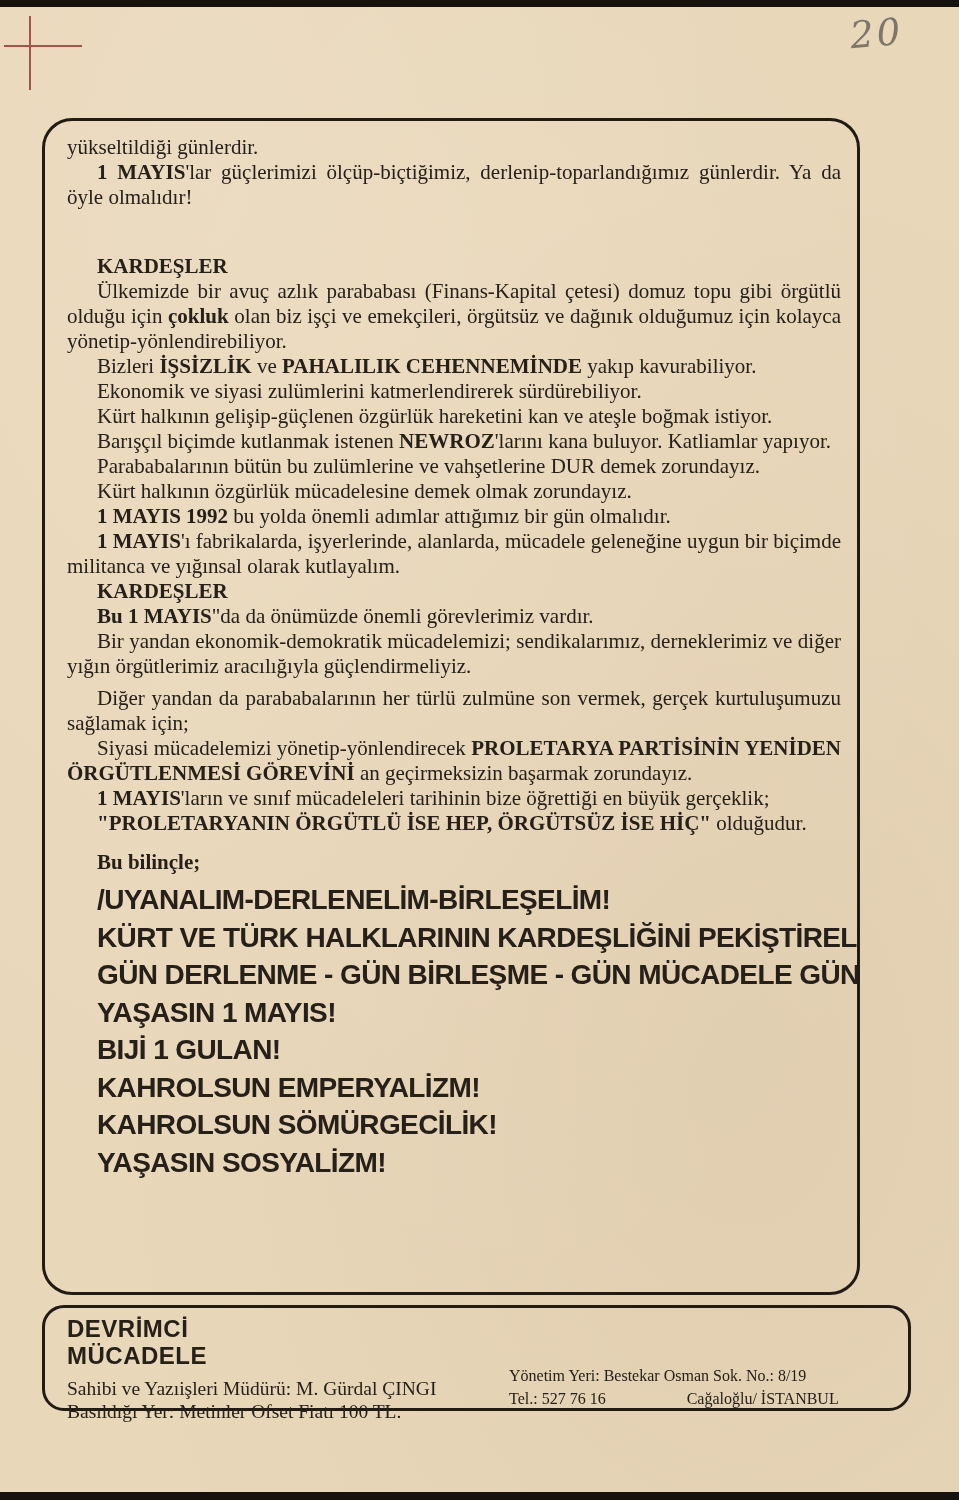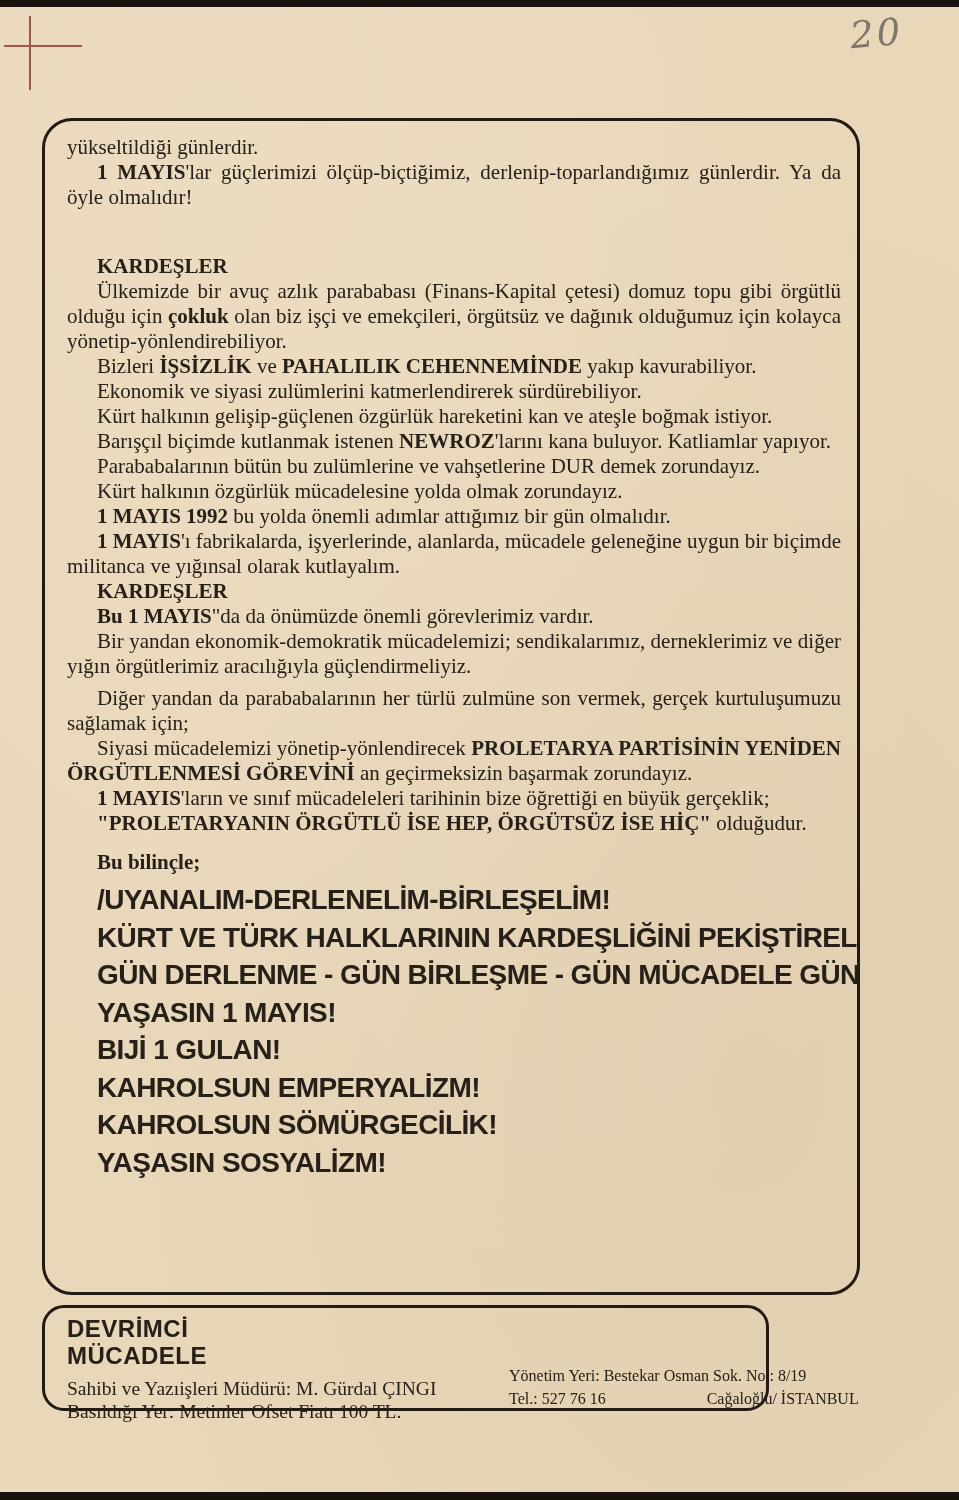--- a/index.html
+++ b/index.html
@@ -41,31 +41,31 @@
   .heading{font-weight:bold;}
   .subhead{font-weight:bold;}
   .b{font-weight:bold;}
   .slogan{
     font-family:Liberation Sans, sans-serif;font-weight:bold;
     font-size:28px;line-height:37.5px;letter-spacing:-0.6px;
     text-align:left;text-indent:0;white-space:nowrap;padding-left:30px;
   }
 
   .footer-box{
-    position:absolute;left:42px;top:1305px;width:727px;height:106px;
+    position:absolute;left:42px;top:1305px;width:869px;height:106px;
     border:3px solid #221b13;border-radius:22px;box-sizing:border-box;
   }
   .masthead{
     position:absolute;left:22px;top:7px;
     font-family:"Liberation Sans", sans-serif;font-weight:bold;
     font-size:24px;line-height:27px;letter-spacing:0.5px;
   }
   .col-left{position:absolute;left:22px;top:56px;font-size:19.5px;line-height:23px;margin-top:13px;}
   .col-right{position:absolute;left:464px;top:56px;width:392px;font-size:16px;line-height:23px;}
-  .telrow{display:flex;gap:20px;}
+  .telrow{display:flex;}
   .telrow .city{margin-left:81px;}
 </style>
 </head>
 <body>
 
 <div class="scan-band top"></div>
 
 <div class="reg-cross">
   <span class="h"></span>
   <span class="v"></span>
@@ -77,21 +77,21 @@
   <div class="article">
       <div class="para body"><span>yükseltildiği günlerdir.</span></div>
       <div class="para body indent"><span class="b">1 MAYIS</span><span>'lar güçlerimizi ölçüp-biçtiğimiz,  derlenip-toparlandığımız günlerdir. Ya da öyle olmalıdır!</span></div>
       <div class="para heading indent" style="margin-top: 44px;"><span class="b">KARDEŞLER</span></div>
       <div class="para body indent"><span>Ülkemizde bir avuç azlık parababası (Finans-Kapital çetesi) domuz topu gibi örgütlü olduğu için </span><span class="b">çokluk</span><span> olan biz işçi ve emekçileri, örgütsüz ve dağınık olduğumuz için kolayca yönetip-yönlendirebiliyor.</span></div>
       <div class="para body indent"><span>Bizleri </span><span class="b">İŞSİZLİK</span><span> ve </span><span class="b">PAHALILIK CEHENNEMİNDE</span><span> yakıp kavurabiliyor.</span></div>
       <div class="para body indent"><span>Ekonomik ve siyasi zulümlerini katmerlendirerek sürdürebiliyor.</span></div>
       <div class="para body indent"><span>Kürt halkının gelişip-güçlenen özgürlük hareketini kan ve ateşle boğmak istiyor.</span></div>
       <div class="para body indent"><span>Barışçıl biçimde kutlanmak istenen </span><span class="b">NEWROZ</span><span>'larını kana buluyor. Katliamlar yapıyor.</span></div>
       <div class="para body indent"><span>Parababalarının bütün bu zulümlerine ve vahşetlerine DUR demek zorundayız.</span></div>
-      <div class="para body indent"><span>Kürt halkının özgürlük mücadelesine yolda olmak zorundayız.</span></div>
+      <div class="para body indent"><span>Kürt halkının özgürlük mücadelesine demek olmak zorundayız.</span></div>
       <div class="para body indent"><span class="b">1 MAYIS 1992</span><span> bu yolda önemli adımlar attığımız bir gün olmalıdır.</span></div>
       <div class="para body indent"><span class="b">1 MAYIS</span><span>'ı fabrikalarda, işyerlerinde, alanlarda, mücadele geleneğine uygun bir biçimde militanca ve yığınsal olarak kutlayalım.</span></div>
       <div class="para heading indent"><span class="b">KARDEŞLER</span></div>
       <div class="para body indent"><span class="b">Bu 1 MAYIS</span><span>"da da önümüzde önemli görevlerimiz vardır.</span></div>
       <div class="para body indent"><span>Bir yandan ekonomik-demokratik mücadelemizi; sendikalarımız, derneklerimiz ve diğer yığın örgütlerimiz aracılığıyla güçlendirmeliyiz.</span></div>
       <div class="para body indent" style="margin-top: 7px;"><span>Diğer yandan da parababalarının her türlü zulmüne son vermek, gerçek kurtuluşumuzu sağlamak için;</span></div>
       <div class="para body indent"><span>Siyasi mücadelemizi yönetip-yönlendirecek </span><span class="b">PROLETARYA PARTİSİNİN YENİDEN ÖRGÜTLENMESİ GÖREVİNİ</span><span> an geçirmeksizin başarmak zorundayız.</span></div>
       <div class="para body indent"><span class="b">1 MAYIS</span><span>'ların ve sınıf mücadeleleri tarihinin bize öğrettiği en büyük gerçeklik;</span></div>
       <div class="para body indent"><span class="b">"PROLETARYANIN ÖRGÜTLÜ İSE HEP, ÖRGÜTSÜZ İSE HİÇ"</span><span> olduğudur.</span></div>
       <div class="para subhead indent" style="margin-top: 14px;"><span class="b">Bu bilinçle;</span></div>

